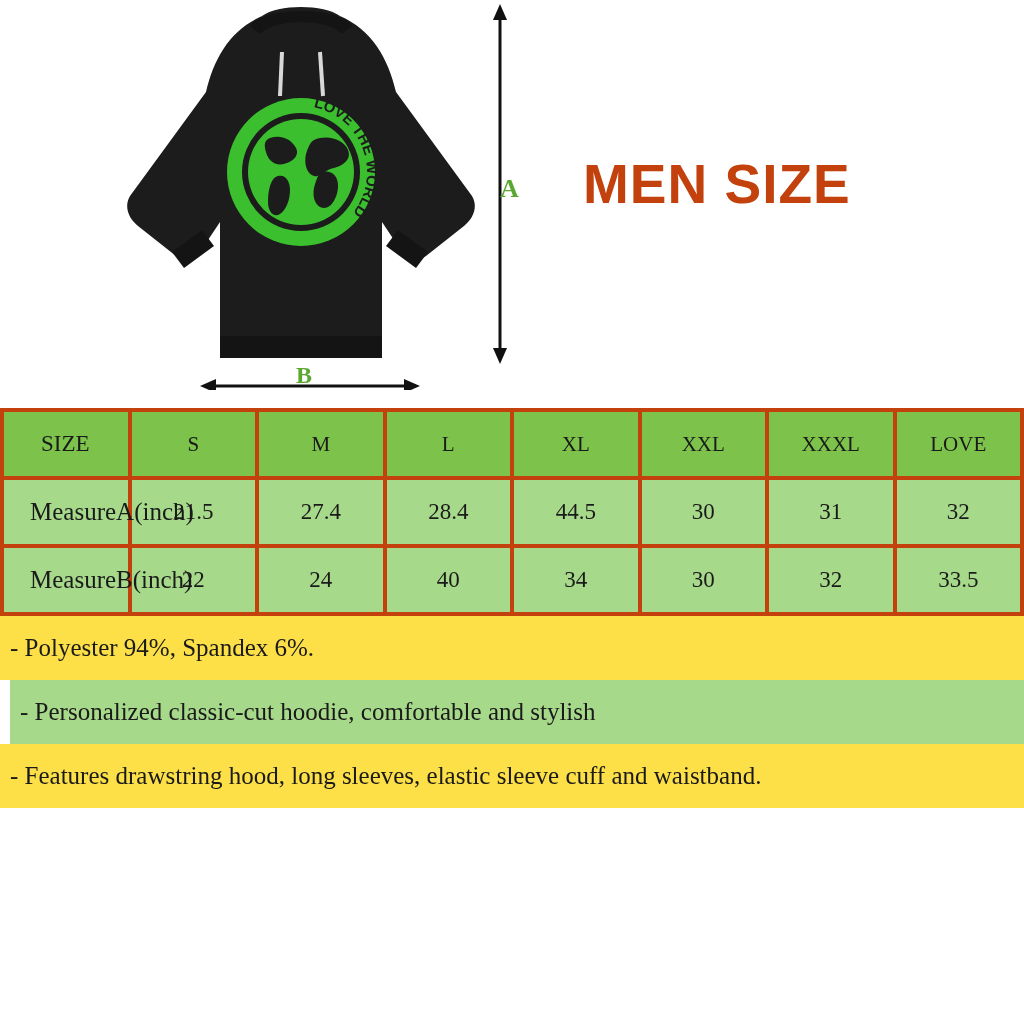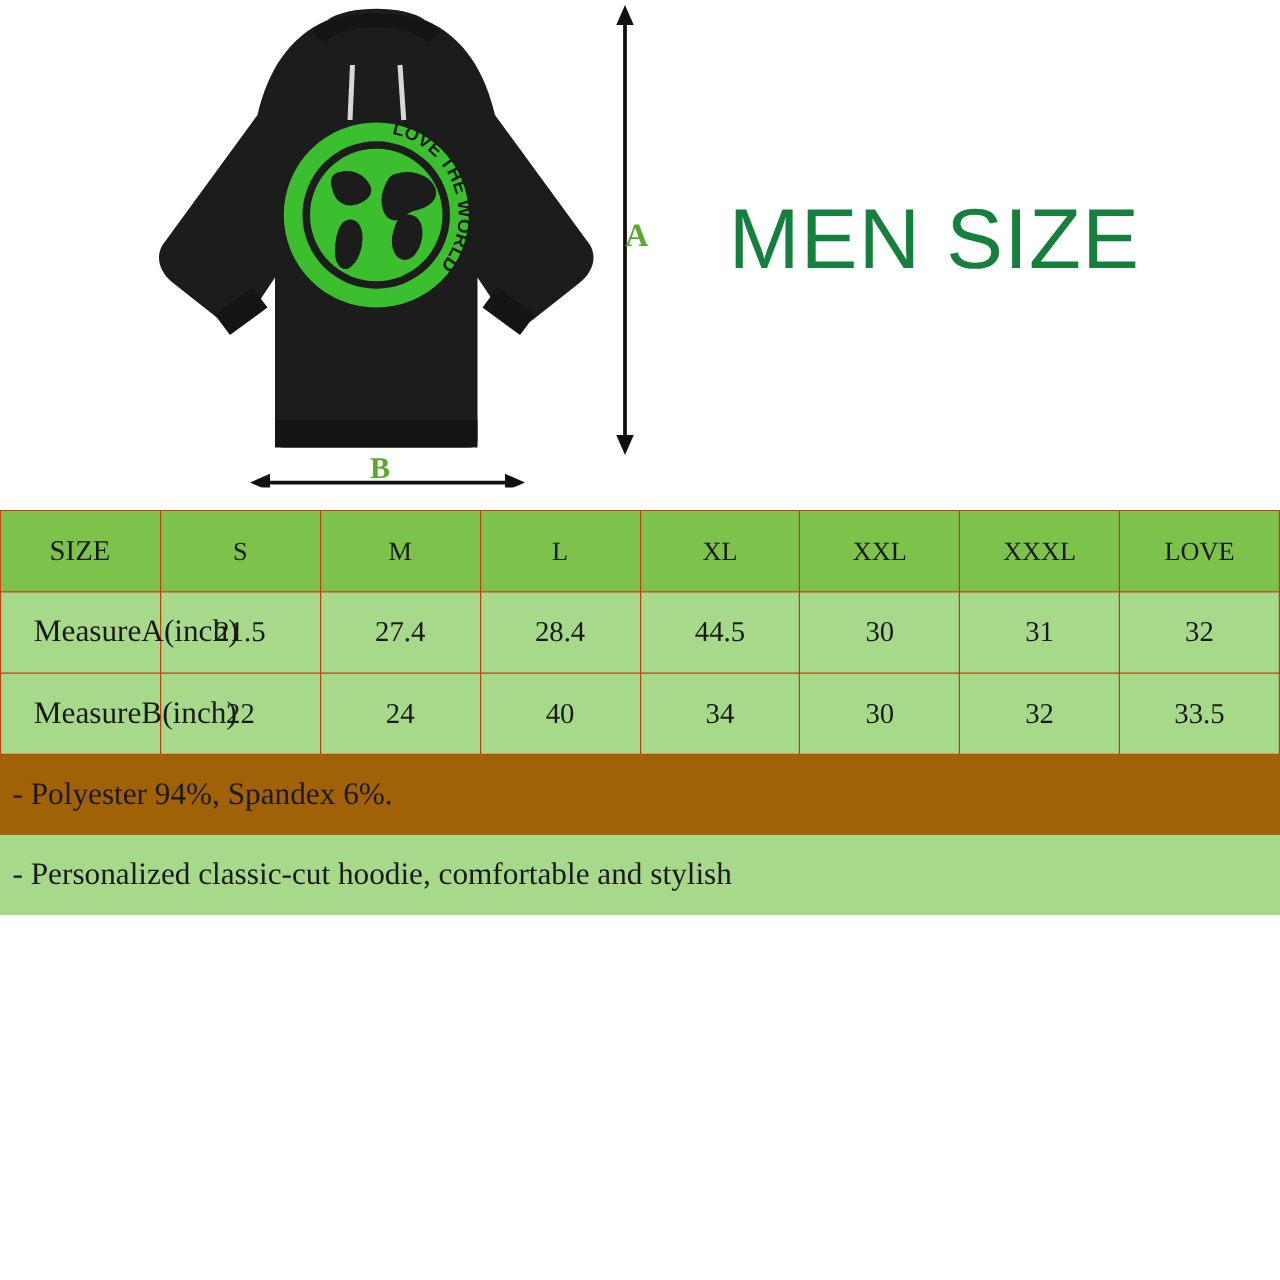--- a/index.html
+++ b/index.html
@@ -61,35 +61,35 @@
     color: #5aa832;
     font-size: 24px;
     font-family: "Liberation Serif", serif;
     font-weight: bold;
   }
 
   .title {
     position: absolute;
     left: 583px;
     top: 152px;
-    font-size: 68px;
-    font-weight: normal;
+    font-size: 55px;
+    font-weight: bold;
     letter-spacing: 1px;
-    color: #15803d;
+    color: #c2410c;
     font-family: "Liberation Sans", sans-serif;
   }
 
   
   table.size-table {
     border-collapse: collapse;
     width: 1024px;
     table-layout: fixed;
   }
   table.size-table td {
-    border: 1px solid #c2410c;
+    border: 4px solid #c2410c;
     text-align: center;
     font-family: "Liberation Serif", serif;
     color: #1a1a1a;
     height: 62px;
     font-size: 23px;
   }
   table.size-table tr.head td {
     background: #7cc24b;
     font-size: 21px;
   }
@@ -117,22 +117,22 @@
   .feature {
     height: 64px;
     line-height: 64px;
     font-family: "Liberation Serif", serif;
     font-size: 25px;
     color: #1a1a1a;
     padding-left: 10px;
     white-space: nowrap;
     overflow: hidden;
   }
-  .feature.dark { background: #a16207; }
-  .feature.light { background: #a7d98a; }
+  .feature.dark { background: #fde047; }
+  .feature.light { background: #a7d98a; margin-left: 10px; }
 </style>
 </head>
 <body>
 
 <div class="top-area">
 
   <div class="hoodie-wrap">
     <svg width="380" height="400" viewBox="0 0 380 400" xmlns="http://www.w3.org/2000/svg">
 
       <path d="M150 30 L190 95 L232 30 Z" fill="#d8d8d8"></path>
@@ -242,13 +242,14 @@
     <td>30</td>
     <td>32</td>
     <td>33.5</td>
   </tr>
 </tbody>
   </table>
 
 <div class="features">
   <div class="feature dark">-  Polyester 94%, Spandex 6%.</div>
   <div class="feature light">-  Personalized classic-cut hoodie, comfortable and stylish</div>
+  <div class="feature dark">-  Features drawstring hood, long sleeves, elastic sleeve cuff and waistband.</div>
 </div>
 
 </body></html>

